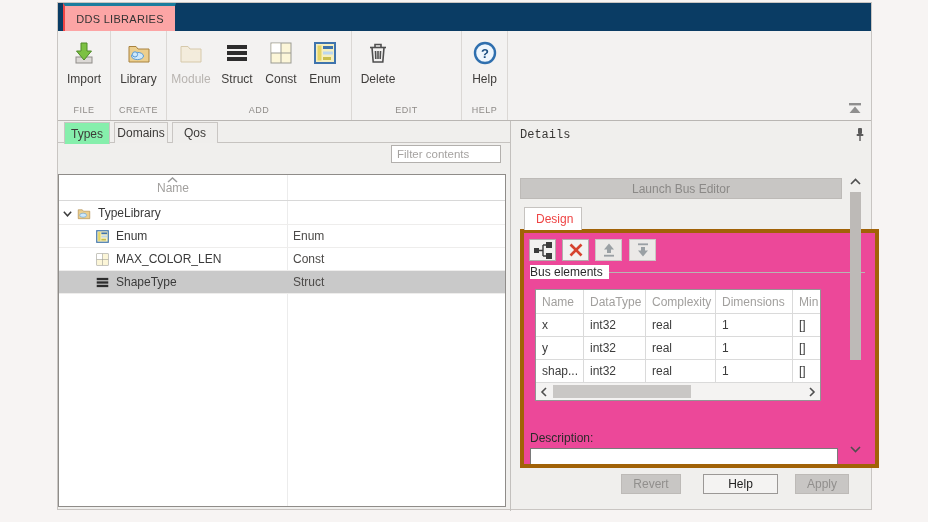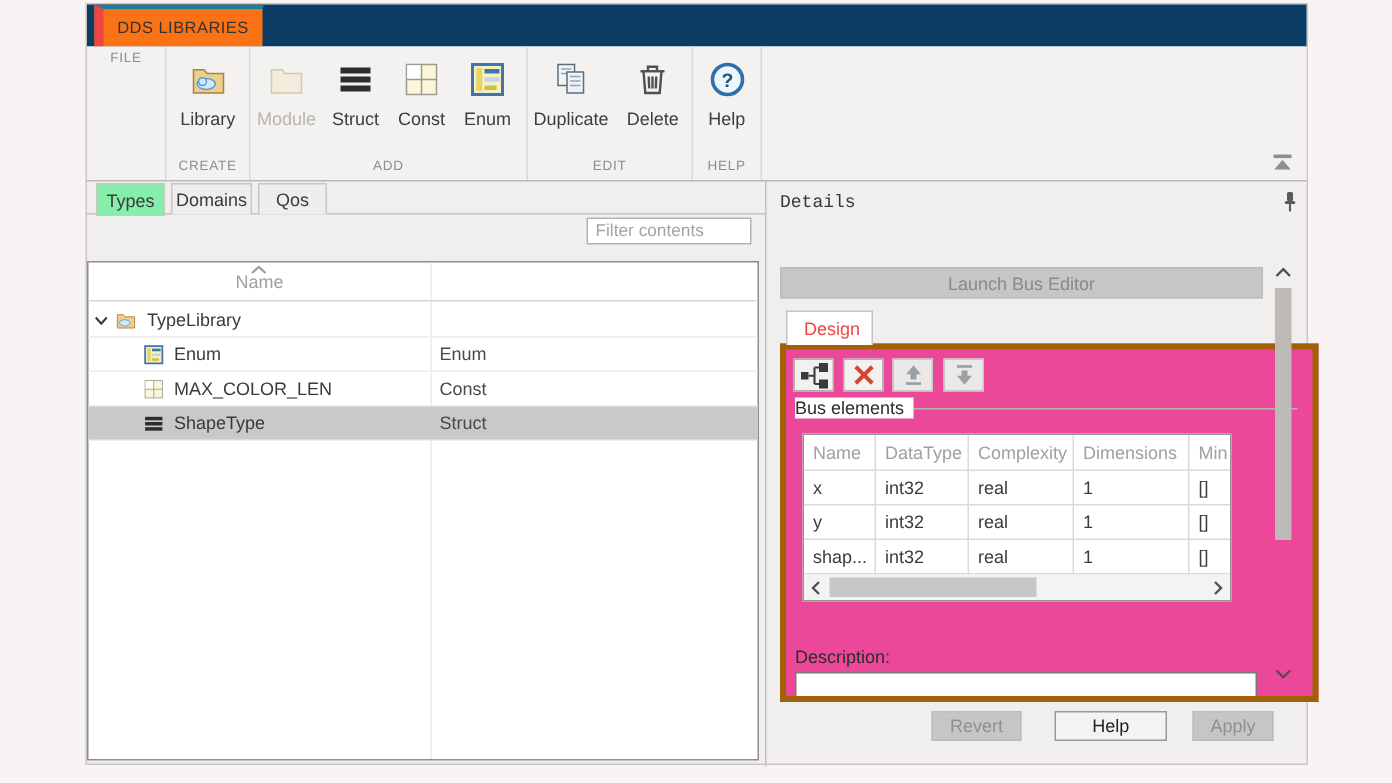--- a/index.html
+++ b/index.html
@@ -5,22 +5,22 @@
   * { margin:0; padding:0; box-sizing:border-box; }
   body { background:#f7f4f3; font-family:"Liberation Sans", sans-serif; }
   #stage { position:relative; width:928px; height:522px; overflow:hidden; background:#f7f4f3; }
 
   
   .win { position:absolute; left:57px; top:2px; width:815px; height:508px;
          background:#f0efed; border:1px solid #c9c5c2; }
 
   
   .titlebar { position:absolute; left:0; top:0; width:100%; height:28px; background:#0a3c64; }
-  .ribbon-tab { position:absolute; left:5px; top:0; width:113px; height:28px; background:#f97316;
-                border-top:3px solid #1c7d9e; border-left:6px solid #ef4444; border-right:1px solid #0a3c64;
+  .ribbon-tab { position:absolute; left:5px; top:0; width:113px; height:28px; background:#fca5a5;
+                border-top:3px solid #1c7d9e; border-left:2px solid #ef4444; border-right:1px solid #0a3c64;
                 font-size:11px; color:#333; display:flex; align-items:center; justify-content:center;
                 letter-spacing:.3px; }
 
   
   .toolbar { position:absolute; left:0; top:28px; width:100%; height:90px; background:#f3f2f1;
              border-bottom:1px solid #b9b6b3; display:flex; }
   .tgroup { display:flex; flex-direction:column; border-right:1px solid #dbd8d5; }
   .tbtns { flex:1; display:flex; align-items:flex-start; padding-top:7px; }
   .tbtn { display:flex; flex-direction:column; align-items:center; cursor:pointer; }
   .tbtn .ticon { height:30px; display:flex; align-items:center; justify-content:center; }
@@ -114,20 +114,31 @@
 <div id="stage">
   <div class="win">
 
     <div class="titlebar">
       <div class="ribbon-tab">DDS LIBRARIES</div>
     </div>
 
     <div class="toolbar">
 
       <div class="tgroup" style="width:53px">
+        <div class="tbtns">
+          <div class="tbtn" style="width:53px">
+            <span class="ticon">
+              <svg width="26" height="26" viewBox="0 0 26 26">
+                <rect x="5" y="17" width="16" height="6" fill="#dcd9d6" stroke="#8f8c89"></rect>
+                <path d="M10 3 h6 v8 h4.5 l-7.5 9 -7.5 -9 h4.5 z" fill="#7cc142" stroke="#4e8a27"></path>
+              </svg>
+              </span>
+            <span class="tlbl">Import</span>
+          </div>
+        </div>
         <div class="glabel">FILE</div>
       </div>
 
       <div class="tgroup" style="width:56px">
         <div class="tbtns">
           <div class="tbtn" style="width:56px">
             <span class="ticon">
               <svg width="26" height="26" viewBox="0 0 26 26">
                 <path d="M3 6.5 h7 l2 2.5 h11 v13 h-20 z" fill="#eccf8e" stroke="#a8823f"></path>
                 <ellipse cx="11.5" cy="16" rx="6" ry="3.6" fill="#cfe9fb" stroke="#5b9bd5"></ellipse>
@@ -182,34 +193,20 @@
               </svg>
               </span>
             <span class="tlbl">Enum</span>
           </div>
         </div>
         <div class="glabel">ADD</div>
       </div>
 
       <div class="tgroup" style="width:110px">
         <div class="tbtns">
-          <div class="tbtn" style="width:58px">
-            <span class="ticon">
-              <svg width="26" height="26" viewBox="0 0 26 26">
-                <rect x="4" y="3" width="11" height="14" fill="#f2f5f8" stroke="#5d6d7e"></rect>
-                <line x1="6" y1="6" x2="13" y2="6" stroke="#8fa3b5"></line>
-                <line x1="6" y1="9" x2="13" y2="9" stroke="#8fa3b5"></line>
-                <rect x="10" y="8" width="11" height="14" fill="#eef2f6" stroke="#5d6d7e"></rect>
-                <line x1="12" y1="11" x2="19" y2="11" stroke="#8fa3b5"></line>
-                <line x1="12" y1="14" x2="19" y2="14" stroke="#8fa3b5"></line>
-                <line x1="12" y1="17" x2="19" y2="17" stroke="#8fa3b5"></line>
-              </svg>
-              </span>
-            <span class="tlbl">Duplicate</span>
-          </div>
           <div class="tbtn" style="width:52px">
             <span class="ticon">
               <svg width="26" height="26" viewBox="0 0 26 26" fill="none" stroke="#4f4f4f" stroke-width="1.6">
                 <path d="M10 7 v-2.5 h6 v2.5"></path>
                 <line x1="5" y1="7.5" x2="21" y2="7.5"></line>
                 <path d="M7 7.5 l1.2 14.5 h9.6 l1.2 -14.5"></path>
                 <line x1="10.5" y1="11" x2="10.8" y2="19"></line>
                 <line x1="13" y1="11" x2="13" y2="19"></line>
                 <line x1="15.5" y1="11" x2="15.2" y2="19"></line>
               </svg>

